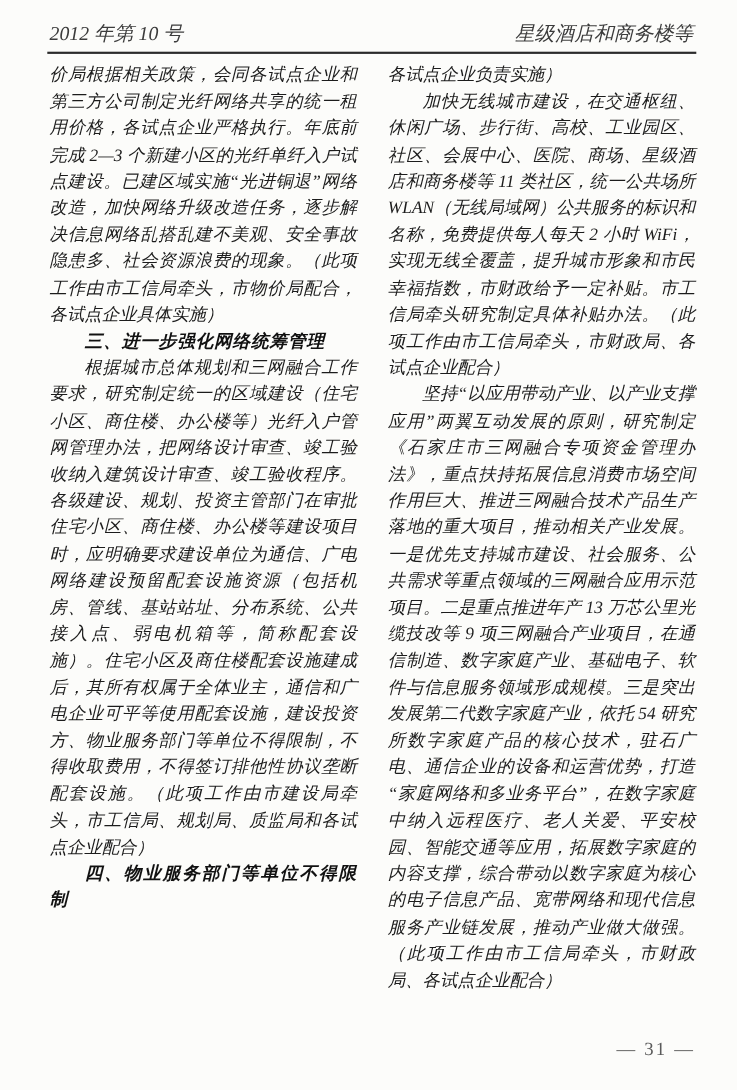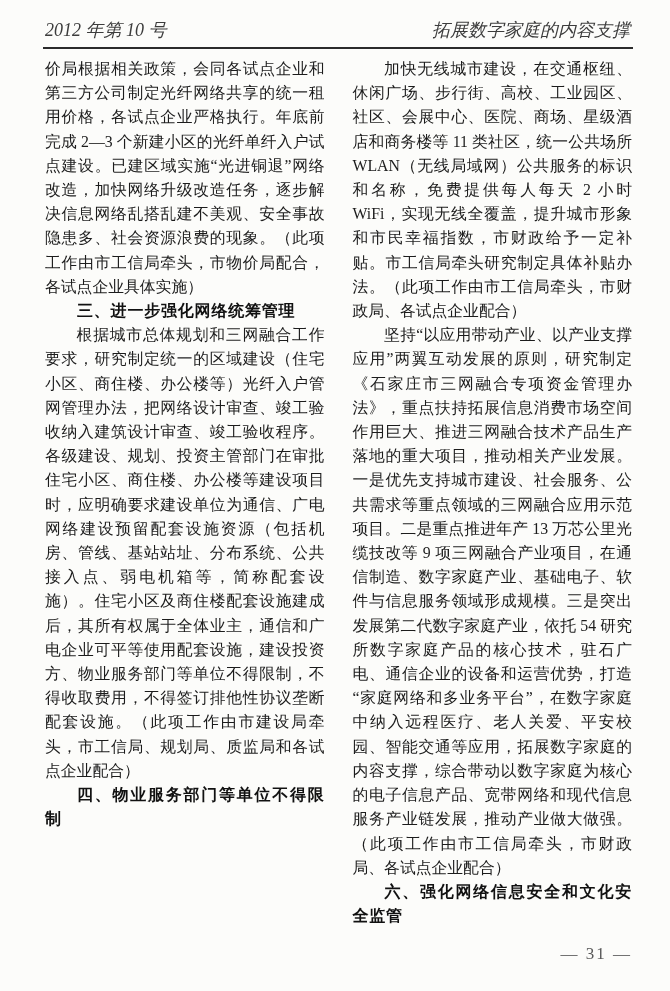--- a/index.html
+++ b/index.html
@@ -24,21 +24,21 @@
   }
   .header-rule {
     position: absolute;
     top: 47px; left: 43px; right: 37px;
     border-top: 2px solid #2b2b2b;
   }
   .columns {
     position: absolute;
     top: 57px; left: 45px;
     width: 587px;
-    display: flex; gap: 28px;
+    display: flex; gap: 28px; font-style: italic;
   }
   .col {
     width: 285px;
     font-size: 15.8px;
     line-height: 24.2px;
     text-align: justify;
     text-justify: inter-ideograph;
     color: #1c1c1c;
   }
   .col p, .col h3 { margin: 0; padding: 0; }
@@ -61,37 +61,37 @@
     white-space: pre;
   }
 </style>
 </head>
 <body>
 
 <div class="page">
 
   <div class="header">
     <span>2012 年第 10 号</span>
-    <span>拓展数字家庭的内容支撑</span>
+    <span>星级酒店和商务楼等</span>
   </div>
 
   <div class="header-rule"></div>
 
   <div class="columns">
 
     <div class="col">
       <p class="cont">价局根据相关政策，会同各试点企业和第三方公司制定光纤网络共享的统一租用价格，各试点企业严格执行。年底前完成 2—3 个新建小区的光纤单纤入户试点建设。已建区域实施“光进铜退”网络改造，加快网络升级改造任务，逐步解决信息网络乱搭乱建不美观、安全事故隐患多、社会资源浪费的现象。（此项工作由市工信局牵头，市物价局配合，各试点企业具体实施）</p>
       <h3 class="heading">三、进一步强化网络统筹管理</h3>
       <p class="para">根据城市总体规划和三网融合工作要求，研究制定统一的区域建设（住宅小区、商住楼、办公楼等）光纤入户管网管理办法，把网络设计审查、竣工验收纳入建筑设计审查、竣工验收程序。各级建设、规划、投资主管部门在审批住宅小区、商住楼、办公楼等建设项目时，应明确要求建设单位为通信、广电网络建设预留配套设施资源（包括机房、管线、基站站址、分布系统、公共接入点、弱电机箱等，简称配套设施）。住宅小区及商住楼配套设施建成后，其所有权属于全体业主，通信和广电企业可平等使用配套设施，建设投资方、物业服务部门等单位不得限制，不得收取费用，不得签订排他性协议垄断配套设施。（此项工作由市建设局牵头，市工信局、规划局、质监局和各试点企业配合）</p>
       <h3 class="heading">四、物业服务部门等单位不得限制</h3>
     </div>
 
     <div class="col">
+      <p class="cont">各试点企业负责实施）</p>
       <p class="para">加快无线城市建设，在交通枢纽、休闲广场、步行街、高校、工业园区、社区、会展中心、医院、商场、星级酒店和商务楼等 11 类社区，统一公共场所 WLAN（无线局域网）公共服务的标识和名称，免费提供每人每天 2 小时 WiFi，实现无线全覆盖，提升城市形象和市民幸福指数，市财政给予一定补贴。市工信局牵头研究制定具体补贴办法。（此项工作由市工信局牵头，市财政局、各试点企业配合）</p>
       <p class="para">坚持“以应用带动产业、以产业支撑应用”两翼互动发展的原则，研究制定《石家庄市三网融合专项资金管理办法》，重点扶持拓展信息消费市场空间作用巨大、推进三网融合技术产品生产落地的重大项目，推动相关产业发展。一是优先支持城市建设、社会服务、公共需求等重点领域的三网融合应用示范项目。二是重点推进年产 13 万芯公里光缆技改等 9 项三网融合产业项目，在通信制造、数字家庭产业、基础电子、软件与信息服务领域形成规模。三是突出发展第二代数字家庭产业，依托 54 研究所数字家庭产品的核心技术，驻石广电、通信企业的设备和运营优势，打造“家庭网络和多业务平台”，在数字家庭中纳入远程医疗、老人关爱、平安校园、智能交通等应用，拓展数字家庭的内容支撑，综合带动以数字家庭为核心的电子信息产品、宽带网络和现代信息服务产业链发展，推动产业做大做强。（此项工作由市工信局牵头，市财政局、各试点企业配合）</p>
-      <h3 class="heading">六、强化网络信息安全和文化安全监管</h3>
     </div>
 
   </div>
 
   <div class="page-number">— 31 —</div>
 
 </div>
 
 </body></html>

